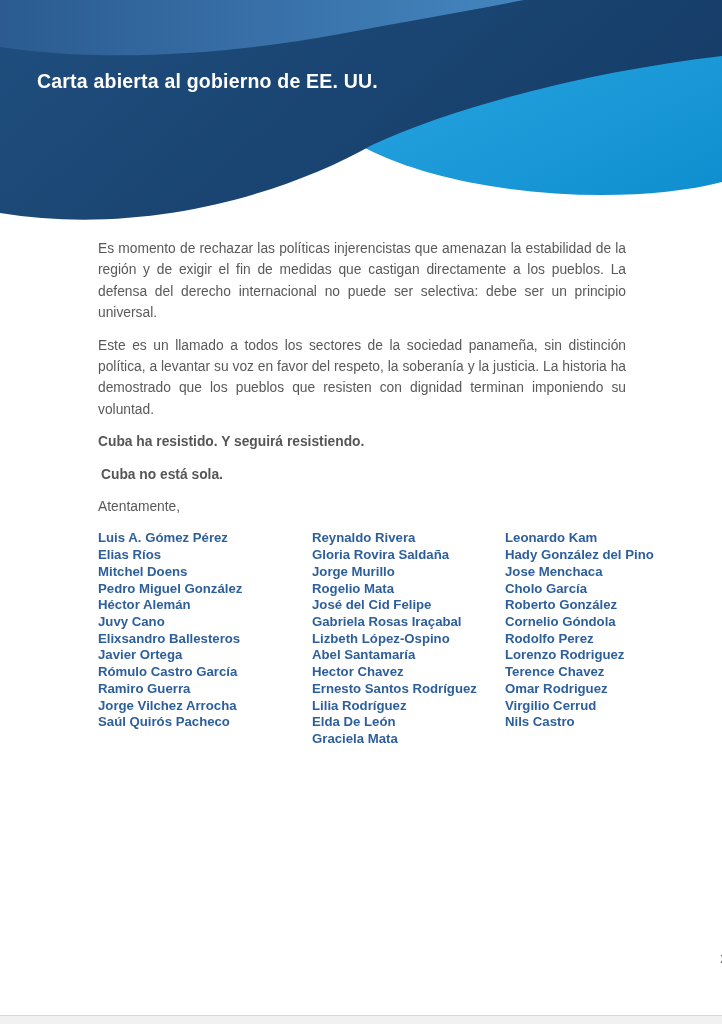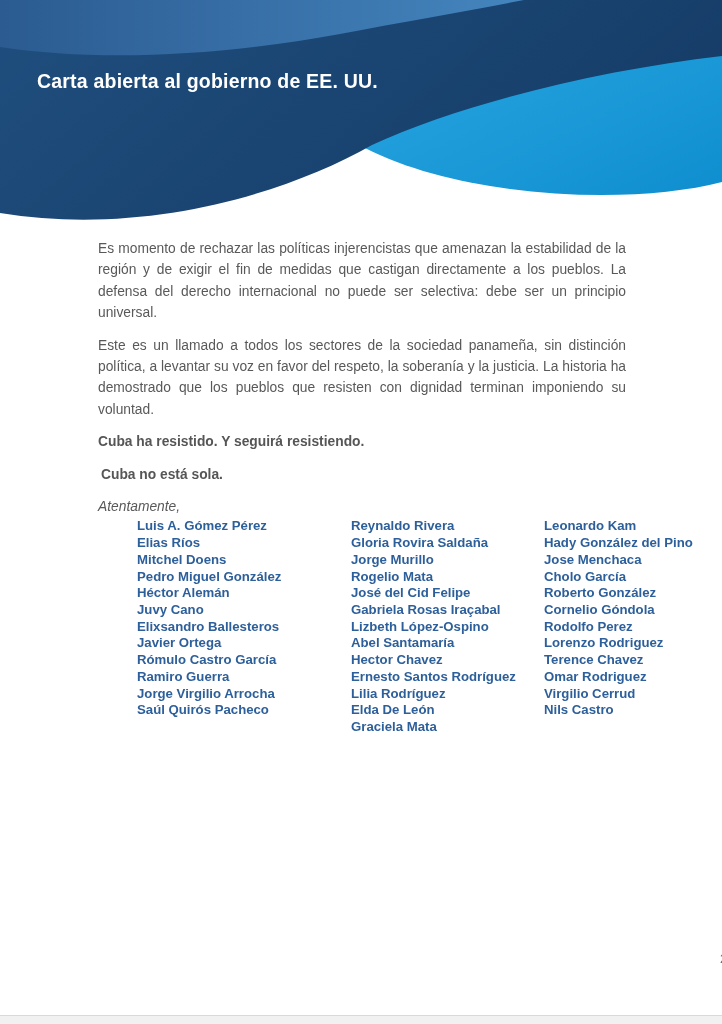--- a/index.html
+++ b/index.html
@@ -57,30 +57,30 @@
   .para {
     text-align: justify;
     margin-bottom: 11px;
   }
   .bold-line {
     font-weight: bold;
     color: #565656;
     margin-bottom: 11px;
   }
   .bold-line.indented { padding-left: 3px; }
-  .closing { margin-bottom: 1px; font-style: italic; }
+  .closing { margin-bottom: 13px; }
 
   
   .signatures {
     display: flex;
     align-items: flex-start;
     margin-top: 0;
   }
   .sig-col { flex: 0 0 auto; }
-  .sig-col-1 { width: 214px; margin-left: 39px; }
+  .sig-col-1 { width: 214px; }
   .sig-col-2 { width: 193px; }
   .sig-col-3 { width: 121px; }
   .sig-name {
     color: #2d5f9a;
     font-size: 13.2px;
     font-weight: bold;
     line-height: 16.7px;
     white-space: nowrap;
   }
 
@@ -150,21 +150,21 @@
           <div class="sig-name">Luis A. Gómez Pérez</div>
           <div class="sig-name">Elias Ríos</div>
           <div class="sig-name">Mitchel Doens</div>
           <div class="sig-name">Pedro Miguel González</div>
           <div class="sig-name">Héctor Alemán</div>
           <div class="sig-name">Juvy Cano</div>
           <div class="sig-name">Elixsandro Ballesteros</div>
           <div class="sig-name">Javier Ortega</div>
           <div class="sig-name">Rómulo Castro García</div>
           <div class="sig-name">Ramiro Guerra</div>
-          <div class="sig-name">Jorge Virgilio Arrocha</div>
+          <div class="sig-name">Jorge Vilchez Arrocha</div>
           <div class="sig-name">Saúl Quirós Pacheco</div>
         </div>
       <div class="sig-col sig-col-2">
           <div class="sig-name">Reynaldo Rivera</div>
           <div class="sig-name">Gloria Rovira Saldaña</div>
           <div class="sig-name">Jorge Murillo</div>
           <div class="sig-name">Rogelio Mata</div>
           <div class="sig-name">José del Cid Felipe</div>
           <div class="sig-name">Gabriela Rosas Iraçabal</div>
           <div class="sig-name">Lizbeth López-Ospino</div>

